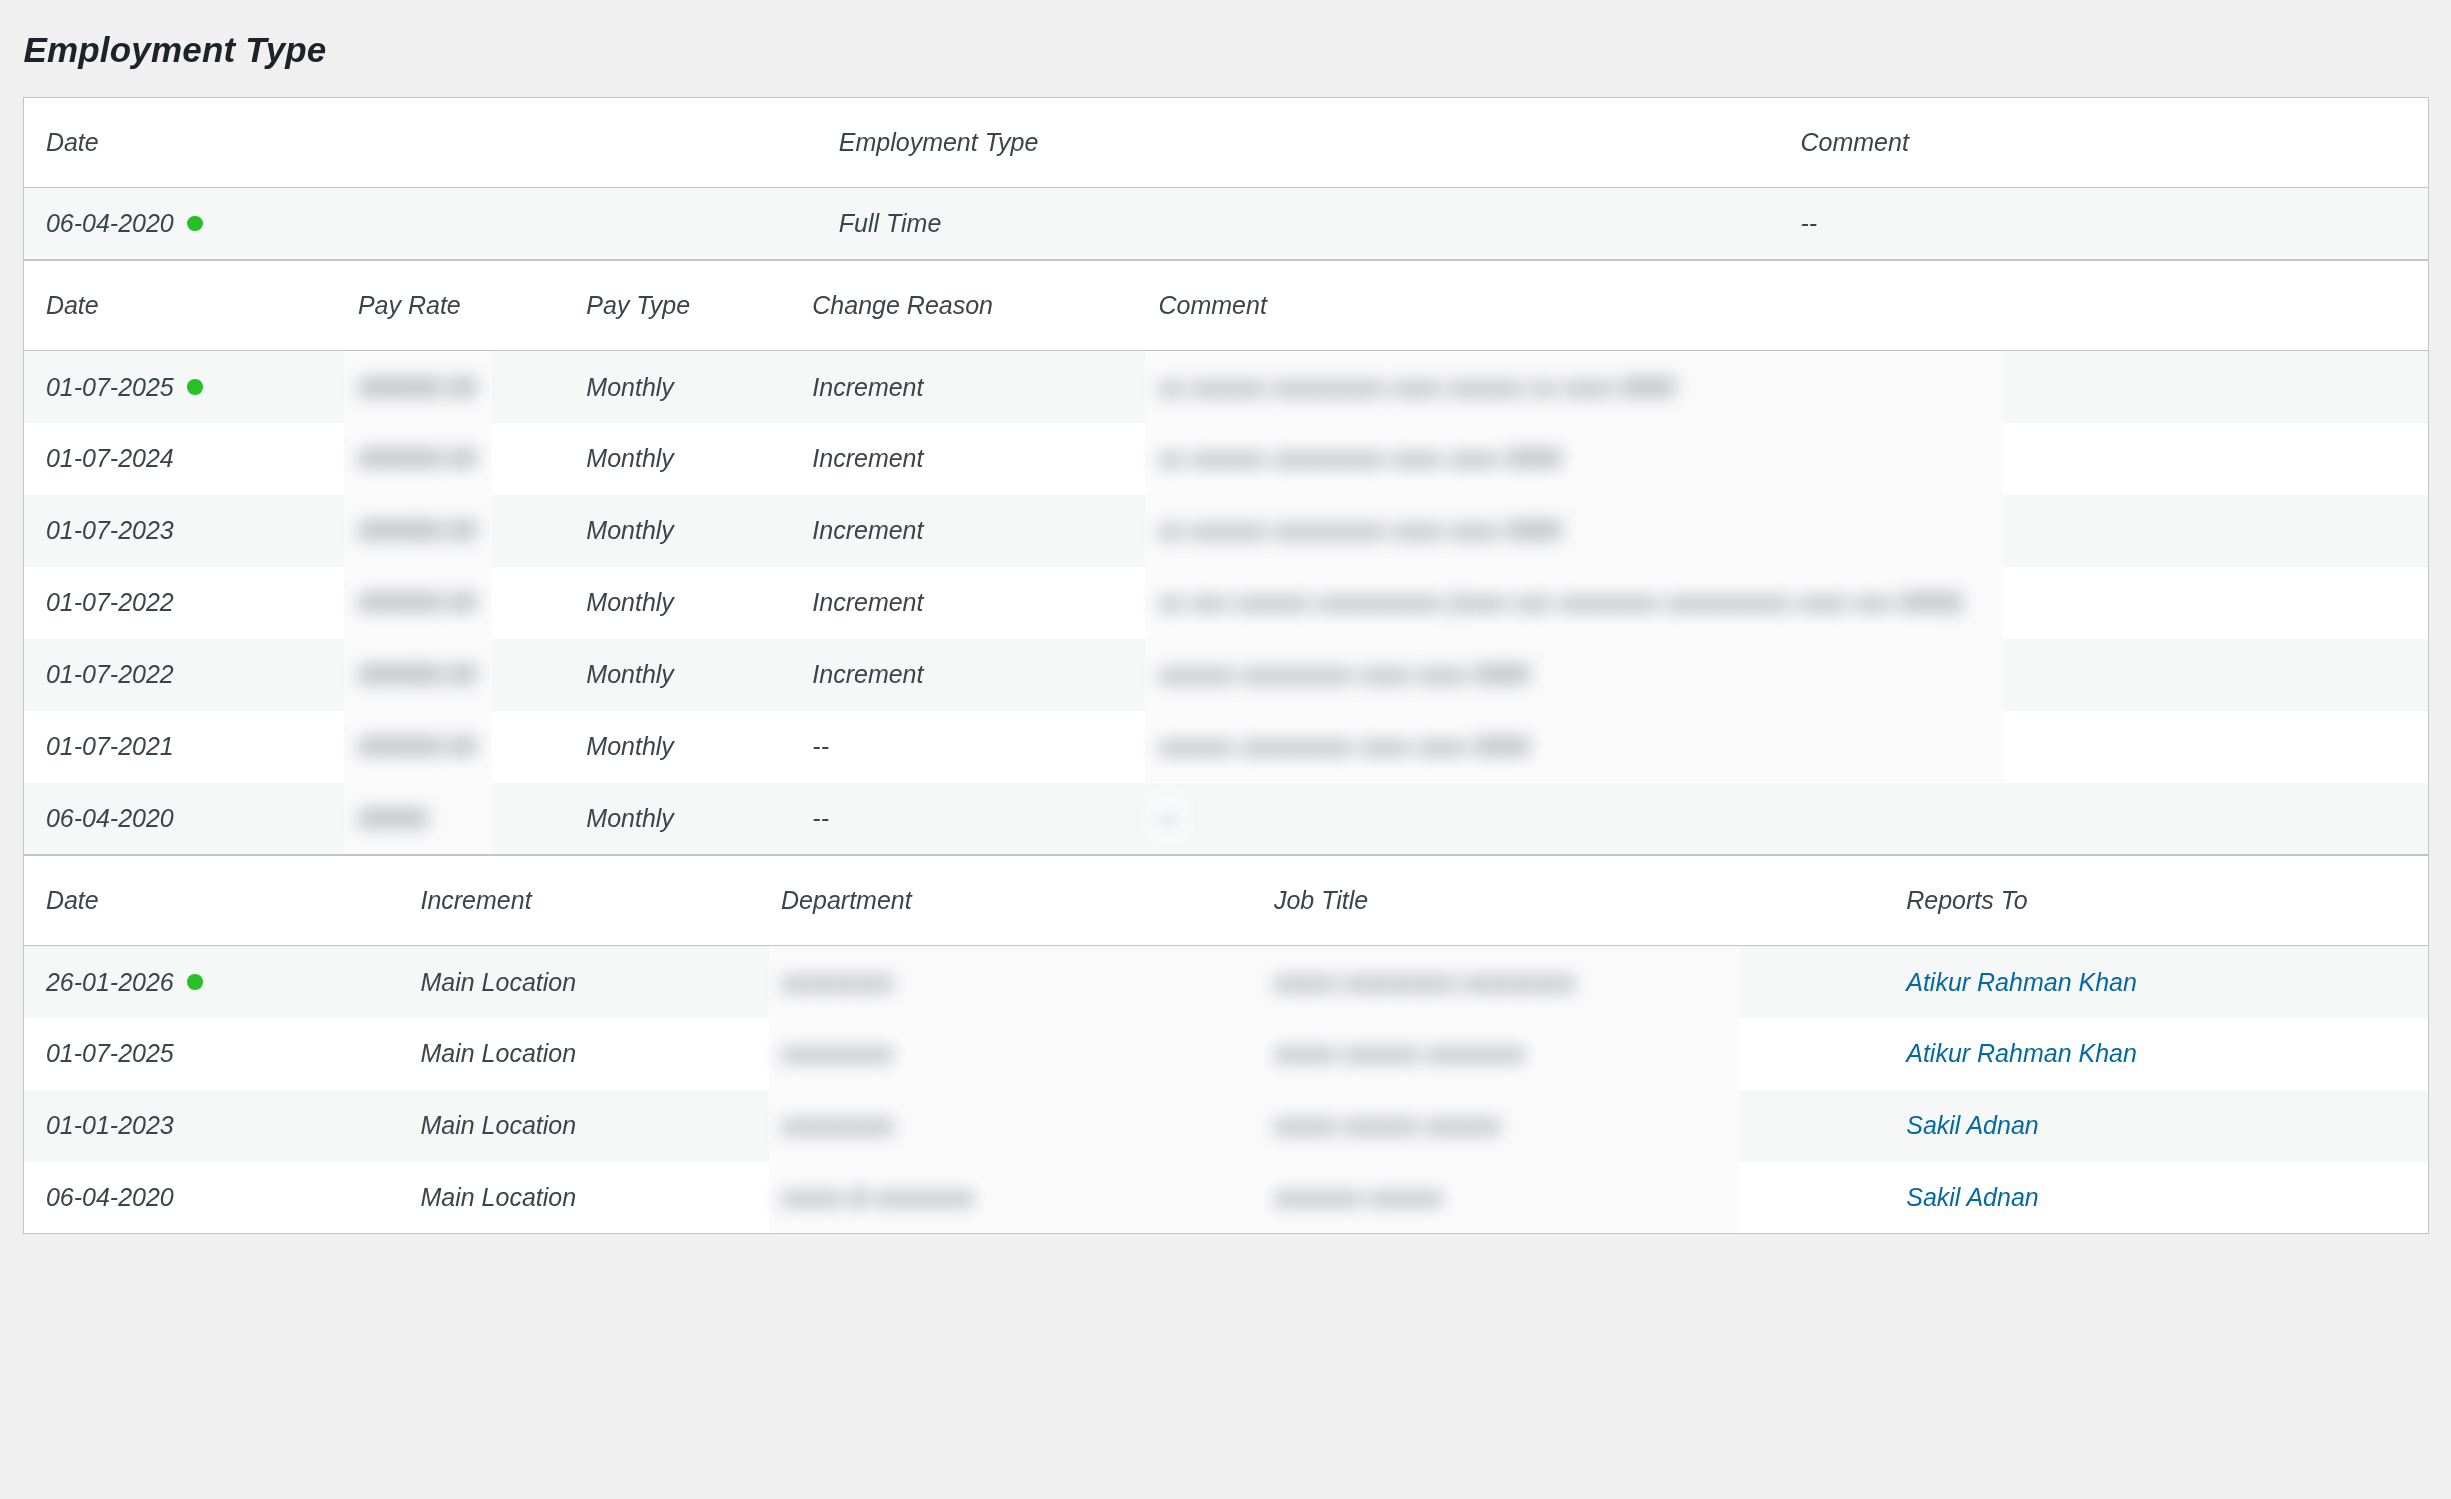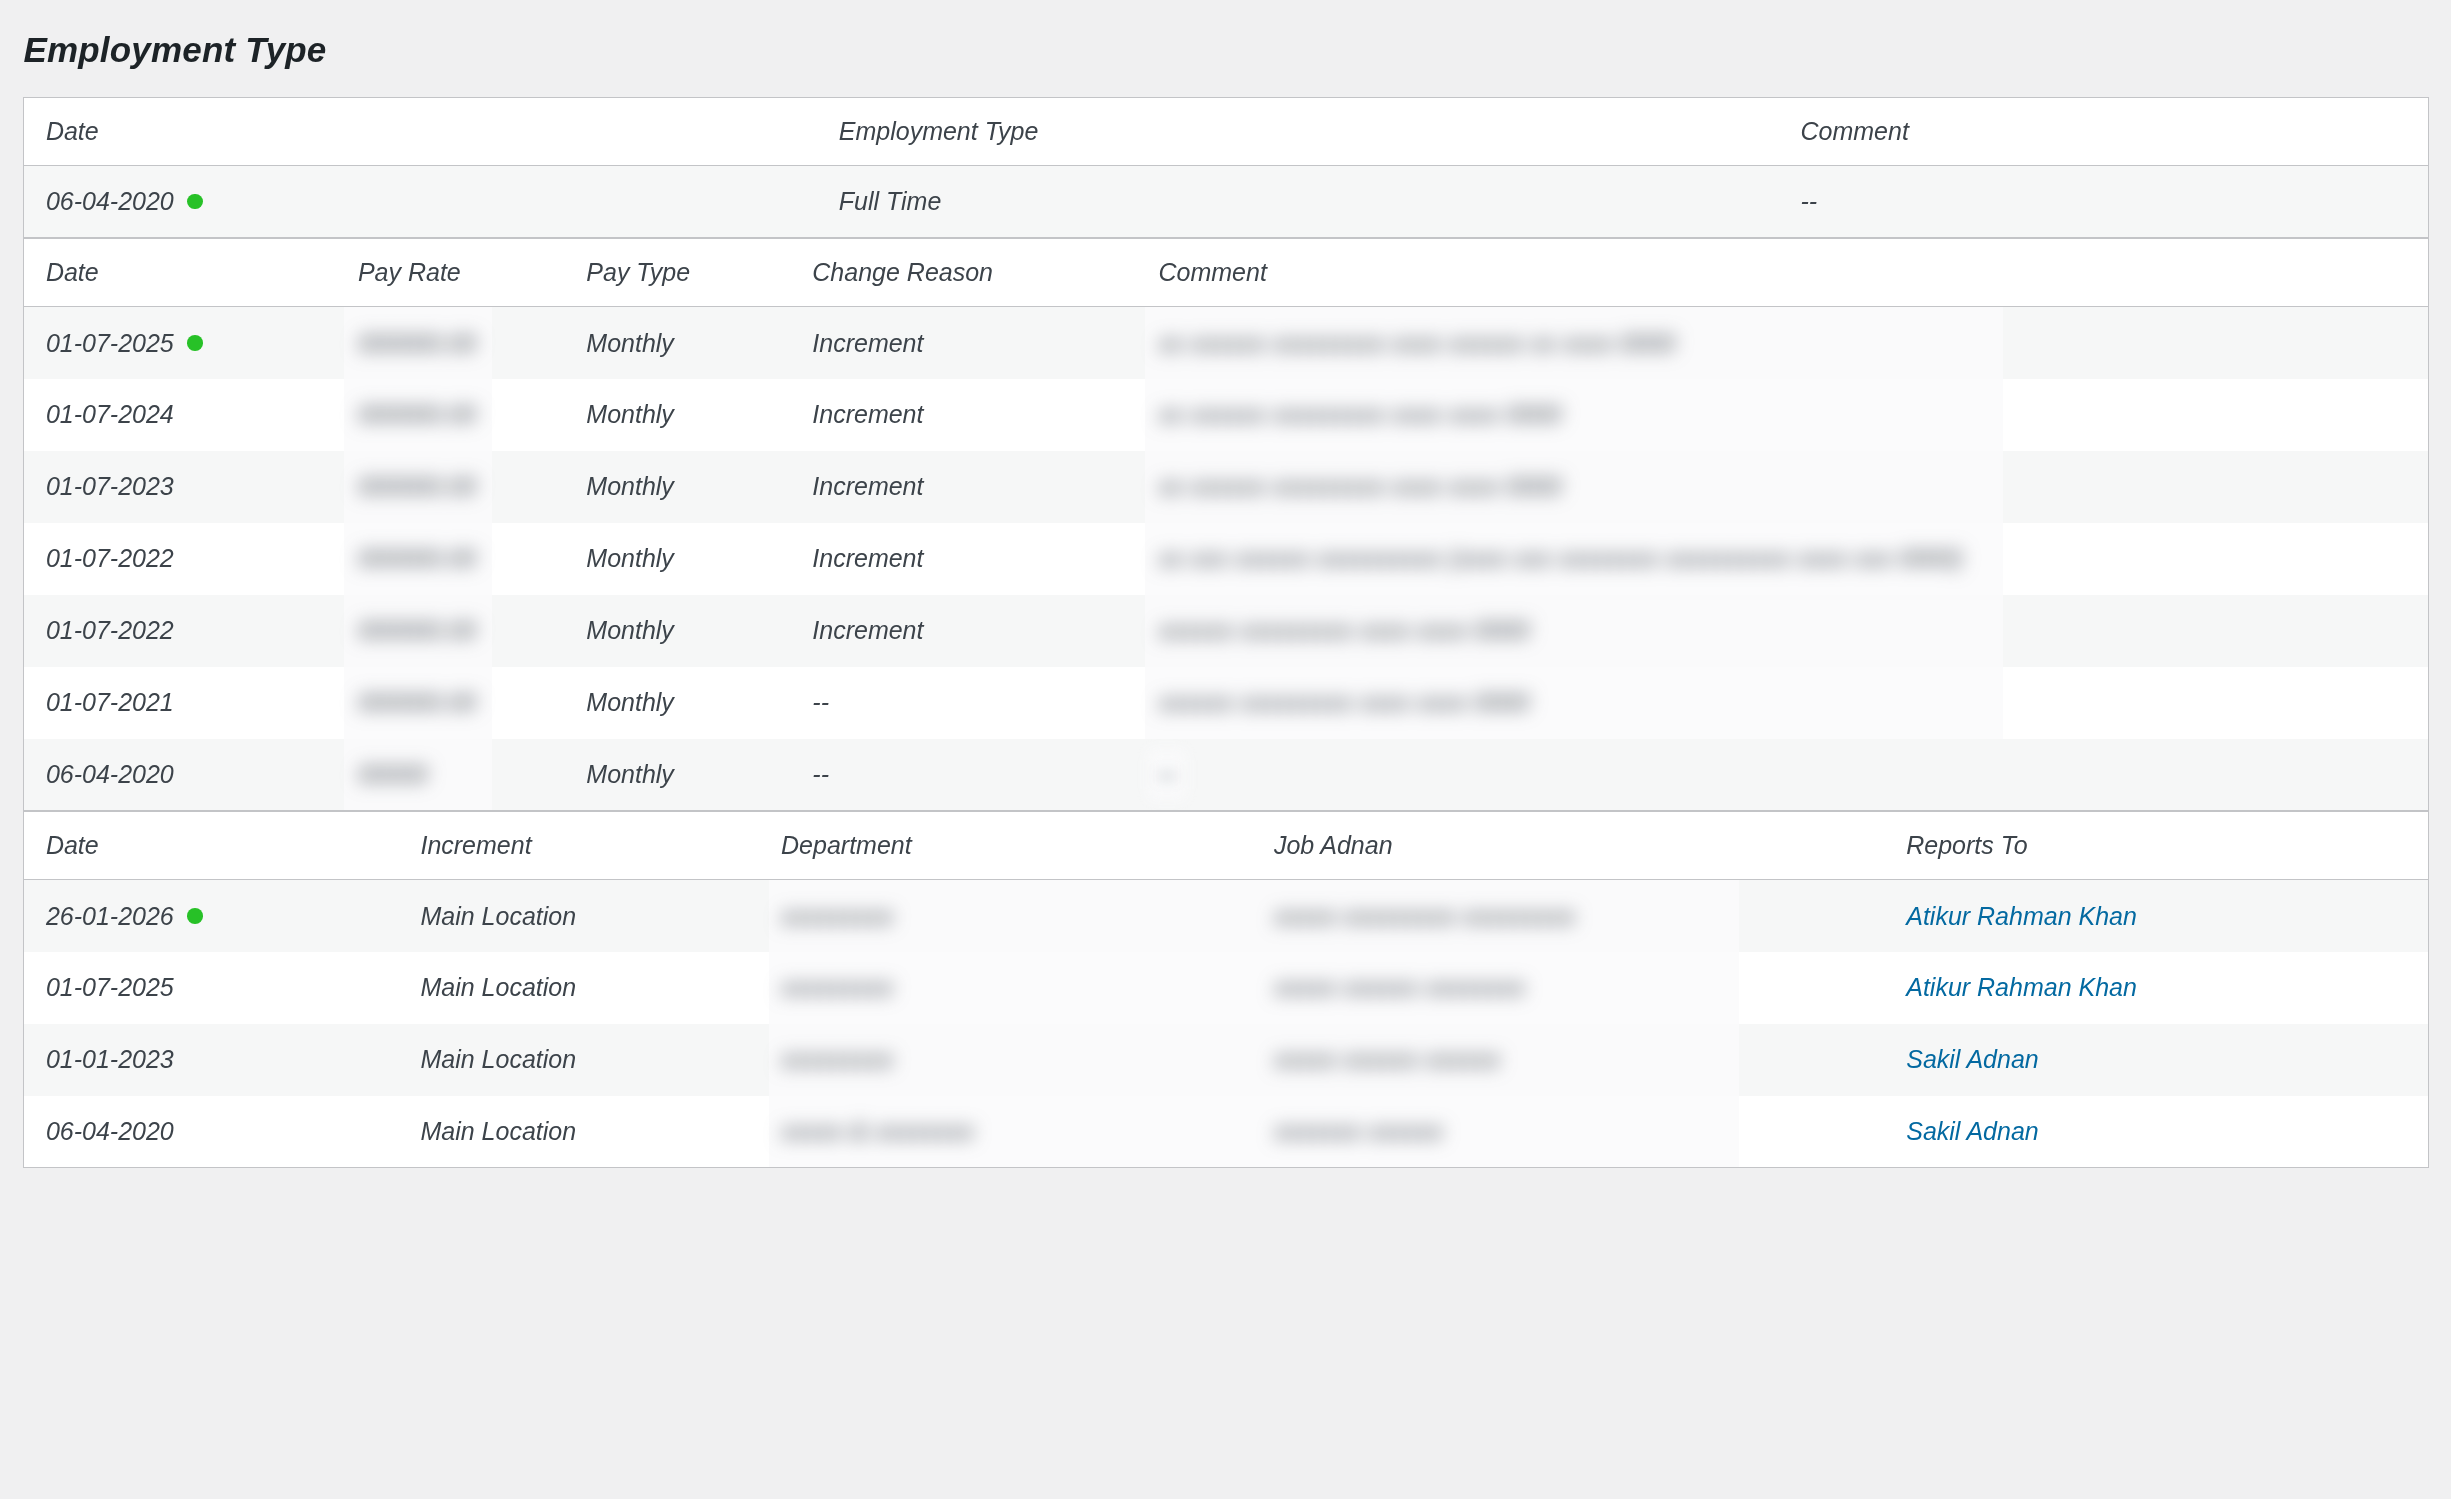--- a/index.html
+++ b/index.html
@@ -37,21 +37,21 @@
     font-weight:400;
     color:#3c434a;
     padding:0 17.6px 0 21.5px;
     height:72px;
     white-space:nowrap;
     overflow:hidden;
   }
   thead th {
     background:#ffffff;
     border-bottom:1px solid #c3c4c7;
-    height:68px;
+    height:90px;
   }
   tbody tr:nth-child(odd)  { background:#f6f7f7; }
   tbody tr:nth-child(even) { background:#ffffff; }
 
   .dot {
     display:inline-block;
     width:15.6px; height:15.6px;
     border-radius:50%;
     background:#27c127;
     margin-left:13.7px;
@@ -197,21 +197,21 @@
           <col style="width:15%">
           <col style="width:20.5%">
           <col style="width:26.3%">
           <col style="width:22.6%">
         </colgroup>
       <thead>
         <tr>
           <th>Date</th>
           <th>Increment</th>
           <th>Department</th>
-          <th>Job Adnan</th>
+          <th>Job Title</th>
           <th>Reports To</th>
         </tr>
       </thead>
       <tbody>
         <tr>
           <td><span>26-01-2026</span><span class="dot"></span></td>
           <td>Main Location</td>
           <td class="rel"><span class="strip strip-dept"></span><span class="redacted">xxxxxxxxx</span></td>
           <td class="rel"><span class="strip strip-job"></span><span class="redacted">xxxxx xxxxxxxxx xxxxxxxxx</span></td>
           <td><a class="person-link">Atikur Rahman Khan</a></td>

